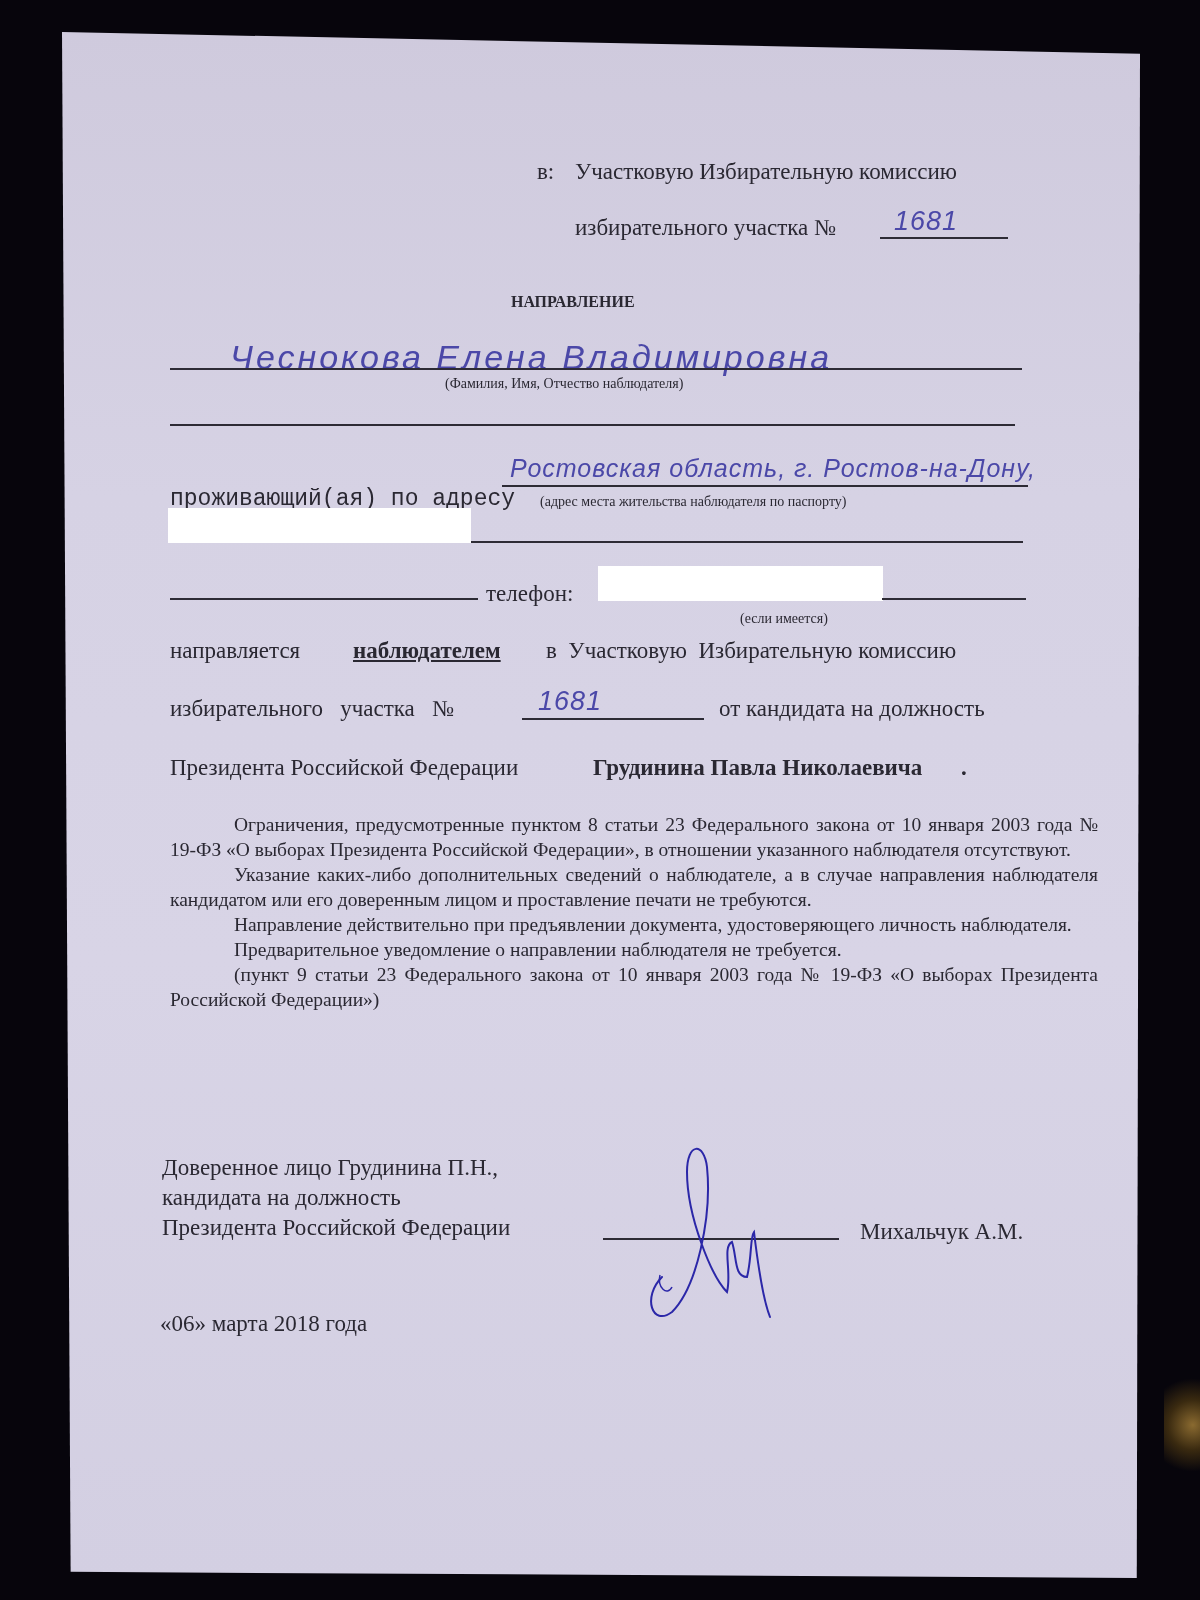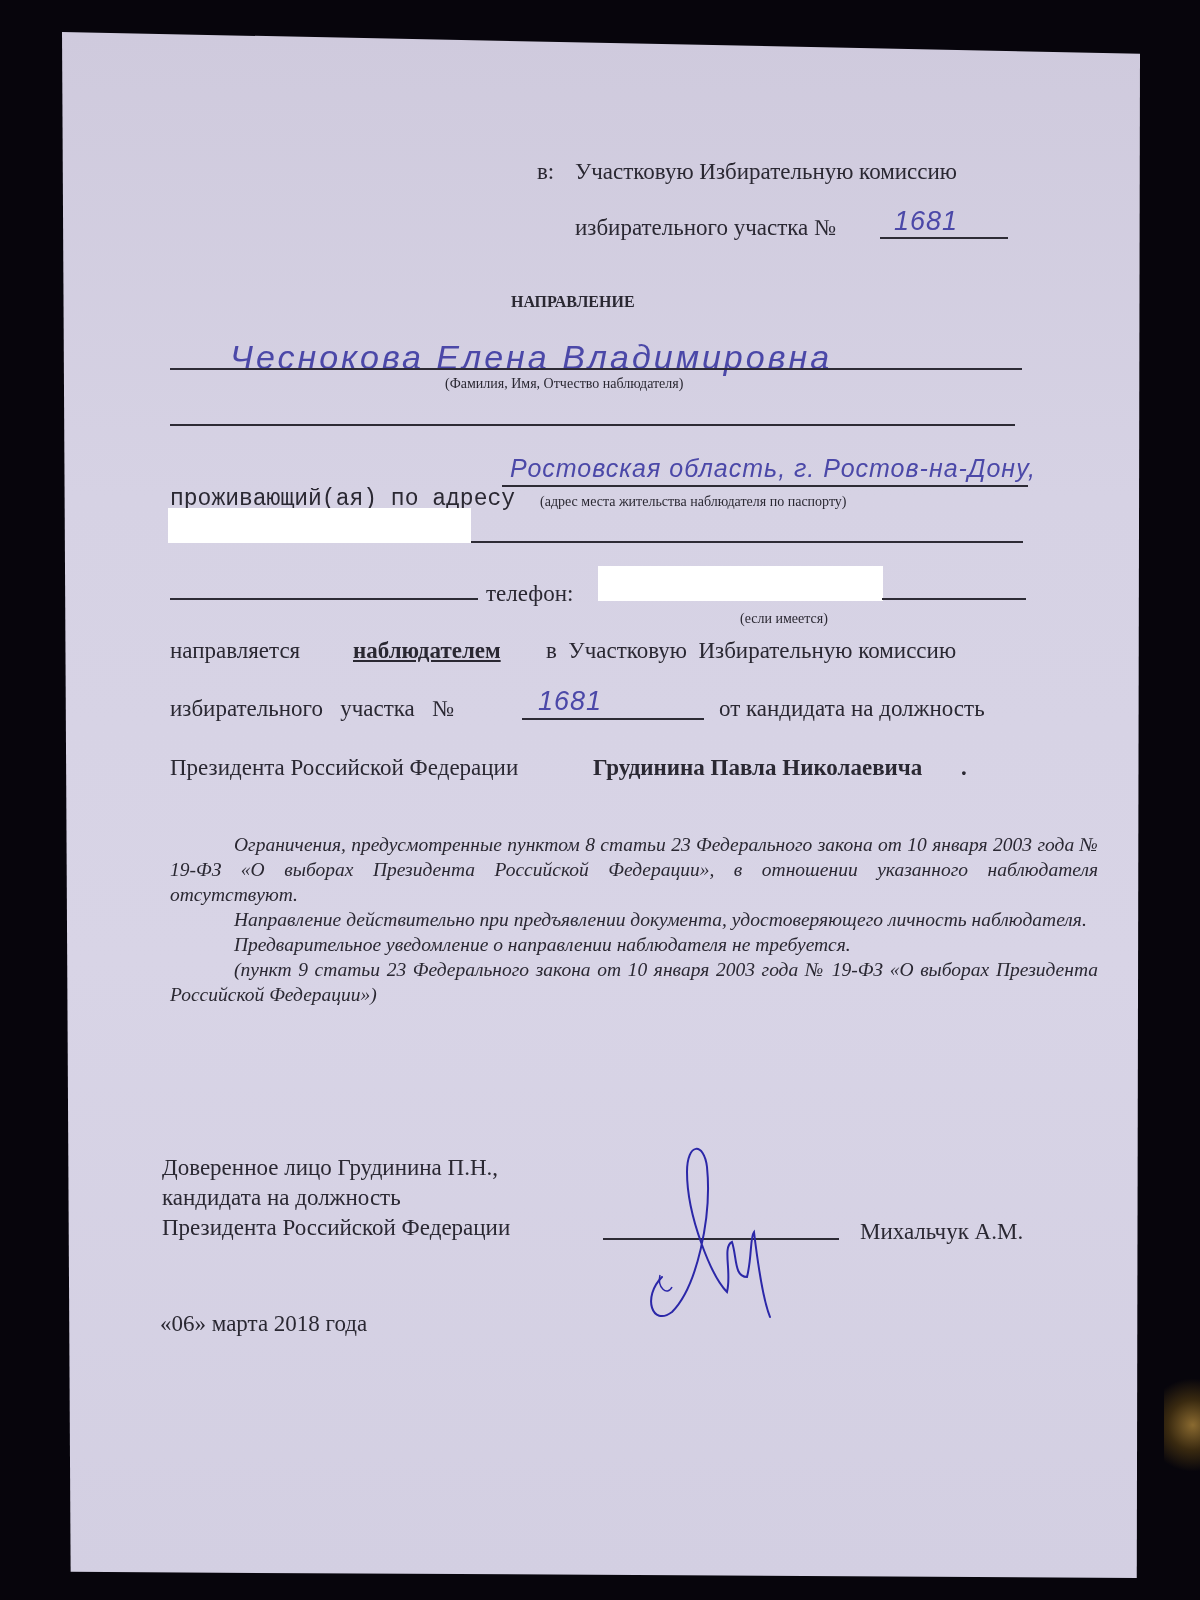--- a/index.html
+++ b/index.html
@@ -70,22 +70,23 @@
 
   <span class="t" style="left:108px; top:665px; white-space:pre;">избирательного   участка   №</span>
   <div class="rule" style="left:460px; top:686px; width:182px;"></div>
   <span class="hand" style="left:476px; top:656px; font-size:27px;">1681</span>
   <span class="t" style="left:657px; top:665px;">от кандидата на должность</span>
 
   <span class="t" style="left:108px; top:724px;">Президента Российской Федерации</span>
   <span class="t b" style="left:531px; top:724px;">Грудинина Павла Николаевича</span>
   <span class="t b" style="left:899px; top:724px;">.</span>
 
-  <div class="para" style="top:800px;font-style:italic;">
+  <div class="para" style="top:780px;">
     <p>Ограничения, предусмотренные пунктом 8 статьи 23 Федерального закона от 10 января 2003 года № 19-ФЗ «О выборах  Президента  Российской Федерации», в отношении указанного наблюдателя отсутствуют.</p>
+    <p>Указание каких-либо дополнительных сведений о наблюдателе, а в случае направления наблюдателя кандидатом или его доверенным лицом и проставление печати не требуются.</p>
     <p>Направление действительно при предъявлении документа, удостоверяющего личность наблюдателя.</p>
     <p>Предварительное уведомление о направлении наблюдателя не требуется.</p>
     <p>(пункт 9 статьи 23 Федерального закона от 10 января 2003 года № 19-ФЗ «О выборах  Президента  Российской Федерации»)</p>
   </div>
 
   <span class="t" style="left:100px; top:1124px;">Доверенное лицо Грудинина П.Н.,</span>
   <span class="t" style="left:100px; top:1154px;text-align:right;">кандидата на должность</span>
   <span class="t" style="left:100px; top:1184px;">Президента Российской Федерации</span>
   <div class="rule" style="left:541px; top:1206px; width:236px;"></div>
   <svg style="position:absolute; left:580px; top:1105px;" width="150" height="190" viewBox="0 0 150 190">

